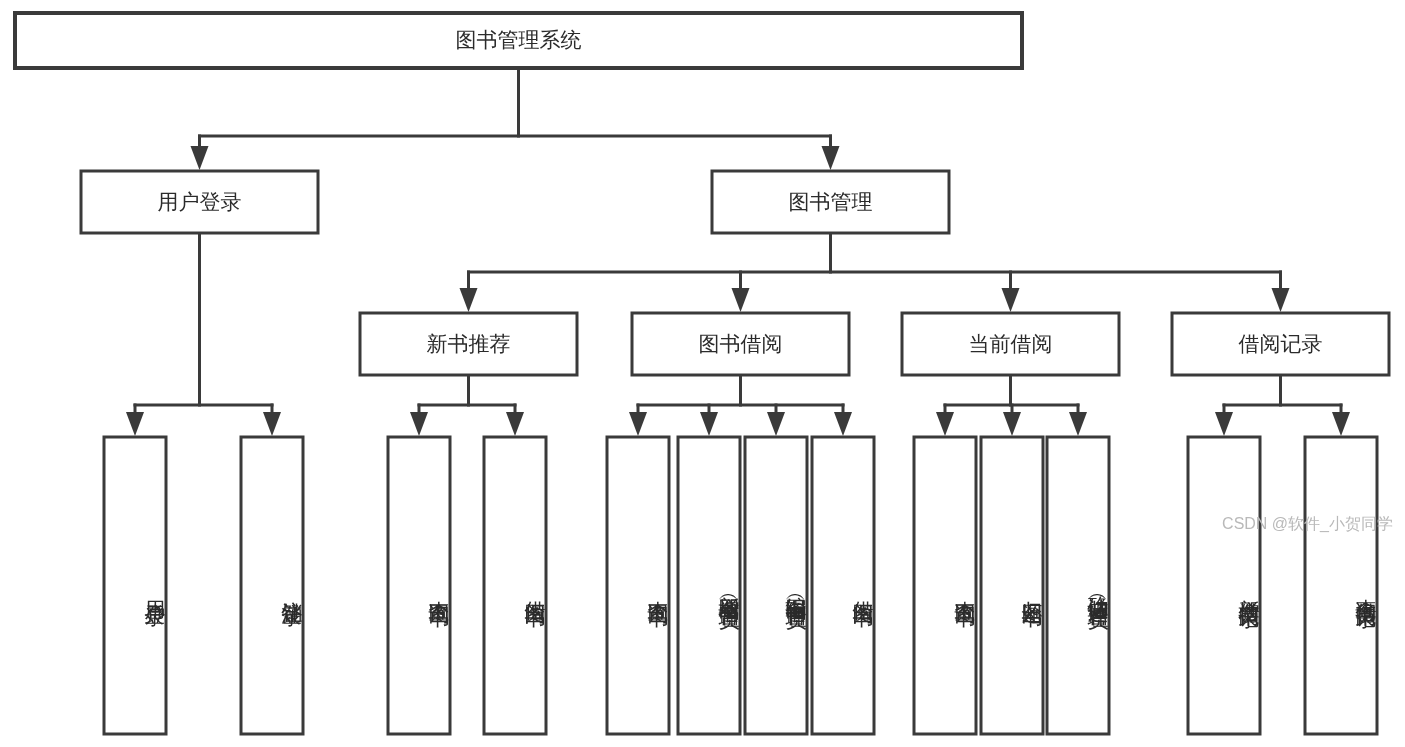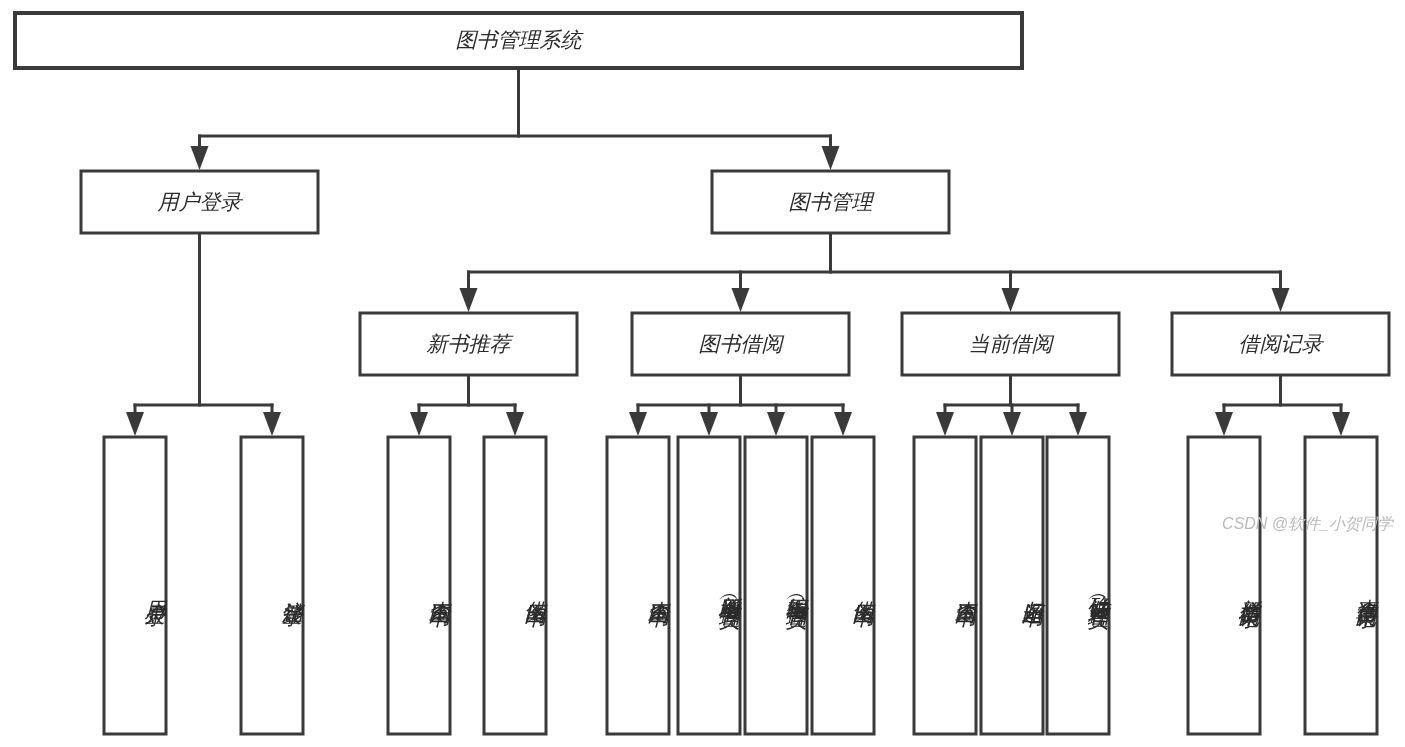--- a/index.html
+++ b/index.html
@@ -1,18 +1,18 @@
 <!DOCTYPE html>
 <html><head>
 <meta charset="utf-8">
 <style>
   html,body{margin:0;padding:0;background:#ffffff;}
   body{width:1405px;height:747px;overflow:hidden;
        font-family:"Liberation Sans","DejaVu Sans",sans-serif;}
-  #diagram-root{position:relative;width:1405px;height:539px;background:#fff;font-style:italic;}
+  #diagram-root{position:relative;width:1405px;height:539px;background:#fff;}
   svg.canvas{position:absolute;left:0;top:0;width:1405px;height:747px;}
   .node-box{fill:#ffffff;stroke:#3a3a3a;stroke-width:3;}
   .node-box.root{stroke-width:4;}
   .edge{stroke:#3a3a3a;stroke-width:3;fill:none;stroke-linecap:square;}
   .arrowhead{fill:#3a3a3a;stroke:none;}
   .node-label{fill:#2b2b2b;font-family:"Liberation Sans","DejaVu Sans",sans-serif;
               font-size:21px;text-anchor:middle;dominant-baseline:middle;}
   .leaf-label{position:absolute;
               writing-mode:vertical-rl;text-orientation:upright;
               font-family:"Liberation Sans","DejaVu Sans",sans-serif;

